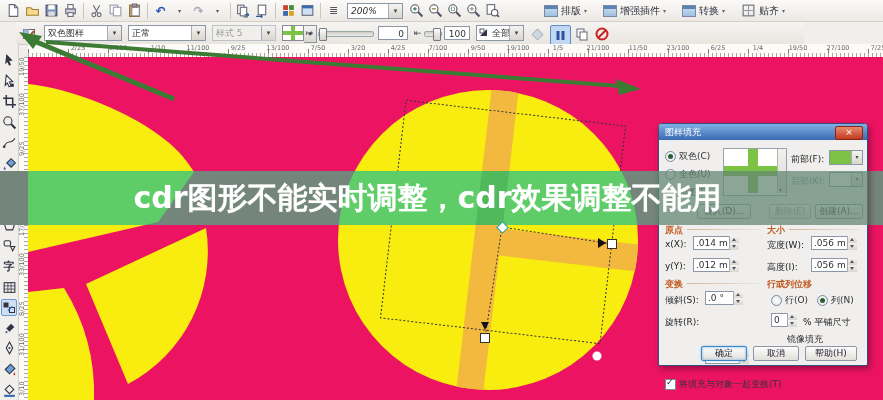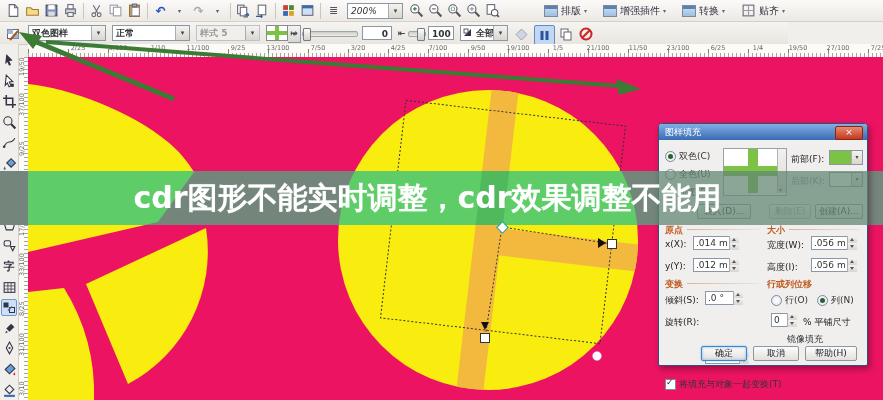--- a/index.html
+++ b/index.html
@@ -1,20 +1,20 @@
 <!DOCTYPE html>
 <html><head>
 <meta charset="utf-8">
 <style>
   html,body{margin:0;padding:0;}
   body{font-family:"DejaVu Sans","Liberation Sans",sans-serif;}
   .app{position:relative;width:883px;height:400px;overflow:hidden;background:#f1efec;font-size:10px;color:#333;}
   
   .tb1{position:absolute;left:0;top:0;width:883px;height:22px;background:linear-gradient(#fbfaf8,#ece9e4);border-bottom:1px solid #d4d1ca;display:flex;align-items:center;padding-left:4px;box-sizing:border-box;}
-  .tb2{position:absolute;left:0;top:22px;width:788px;height:22px;background:linear-gradient(#f6f4f1,#e9e6e0);border-bottom:1px solid #cfccc5;font-weight:bold;}
+  .tb2{position:absolute;left:16px;top:22px;width:788px;height:22px;background:linear-gradient(#f6f4f1,#e9e6e0);border-bottom:1px solid #cfccc5;}
   .tbicon{width:19px;height:18px;display:flex;align-items:center;justify-content:center;border-radius:2px;flex:0 0 auto;}
   .tbicon svg{display:block;}
   .sep{width:1px;height:16px;background:#cac7c0;margin:0 3px;flex:0 0 auto;}
   .combo{background:#fff;border:1px solid #8b97a5;height:16px;display:flex;align-items:center;font-size:9px;box-sizing:border-box;}
   .combo .cval{flex:1;padding:0 3px;white-space:nowrap;overflow:hidden;}
   .combo .carrow{width:13px;height:14px;background:linear-gradient(#f4f3f0,#d9d6cf);border-left:1px solid #aab;display:flex;align-items:center;justify-content:center;font-size:7px;color:#444;}
   .combo.disabled{background:#f1efec;color:#999;border-color:#bcc2ca;}
   .rt-btn{display:flex;align-items:center;gap:3px;height:18px;padding:0 4px;border-radius:2px;font-size:10px;color:#334;flex:0 0 auto;}
   .winicon{width:12px;height:10px;border:1px solid #7a8aa0;background:linear-gradient(#cfe0f2,#9fc0e0);position:relative;}
   .winicon:before{content:"";position:absolute;left:0;top:0;right:0;height:3px;background:#5b82b4;}

